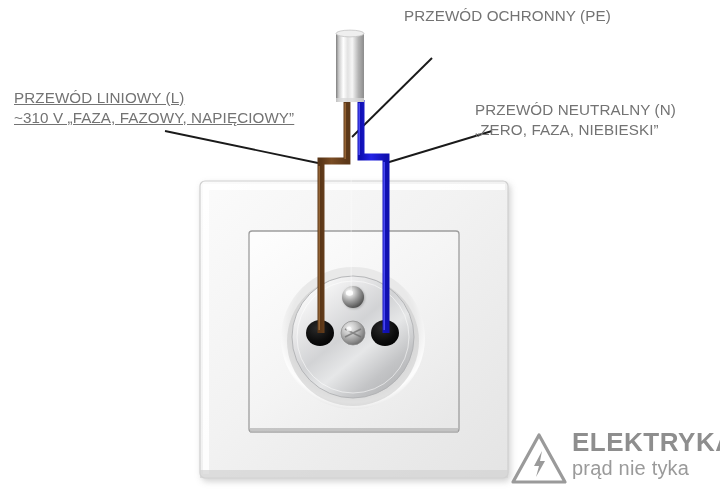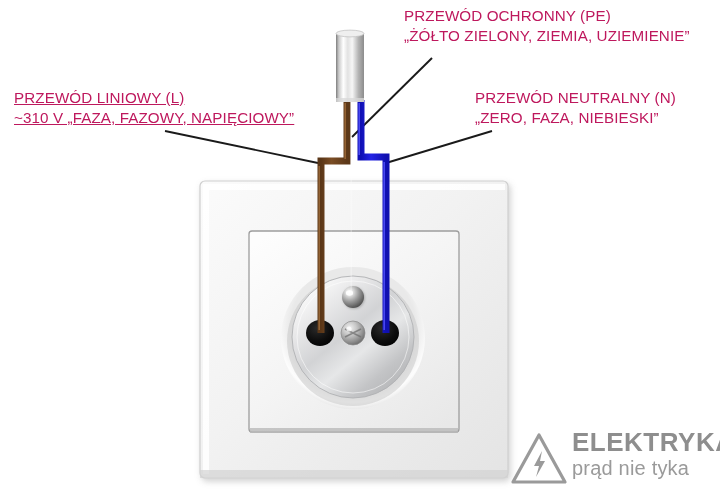--- a/index.html
+++ b/index.html
@@ -8,32 +8,32 @@
     background:#ffffff;
     font-family:"Liberation Sans", sans-serif;
     overflow:hidden;
     position:relative;
   }
   #stage{position:absolute;left:0;top:0;width:720px;height:496px;}
 
   
   .label{
     position:absolute;
-    color:#be185d;
+    color:#737373;
     font-size:15.2px;
     line-height:19.5px;
     letter-spacing:0.1px;
     white-space:nowrap;
     font-family:"Liberation Sans", sans-serif;
   }
   .label .l2{display:block;}
 
   #label-pe{left:404px;top:6px;}
   #label-l {left:14px; top:88px;text-decoration:underline;}
-  #label-n {left:475px;top:88px;}
+  #label-n {left:475px;top:100px;}
 
   
   #art{position:absolute;left:0;top:0;width:720px;height:496px;}
 
   
   #logo{
     position:absolute;left:510px;top:428px;
     width:200px;height:62px;
   }
   #logo-text{
@@ -194,21 +194,20 @@
 
     <g>
       <rect x="336" y="33" width="28" height="69" fill="url(#gSheath)"></rect>
       <ellipse cx="350" cy="33.5" rx="14" ry="3.4" fill="#efefef" stroke="#bdbdbd" stroke-width="0.7"></ellipse>
       <path d="M336 98 H364 V102 H336 Z" fill="#d8d8d8" opacity="0.75"></path>
     </g>
   </svg>
 
   <div class="label" id="label-pe">
     <span class="l1">PRZEWÓD OCHRONNY (PE)</span>
-    <span class="l2">„ŻÓŁTO ZIELONY, ZIEMIA, UZIEMIENIE”</span>
   </div>
 
   <div class="label" id="label-l">
     <span class="l1">PRZEWÓD LINIOWY (L)</span>
     <span class="l2">~310 V „FAZA, FAZOWY, NAPIĘCIOWY”</span>
   </div>
 
   <div class="label" id="label-n">
     <span class="l1">PRZEWÓD NEUTRALNY (N)</span>
     <span class="l2">„ZERO, FAZA, NIEBIESKI”</span>

